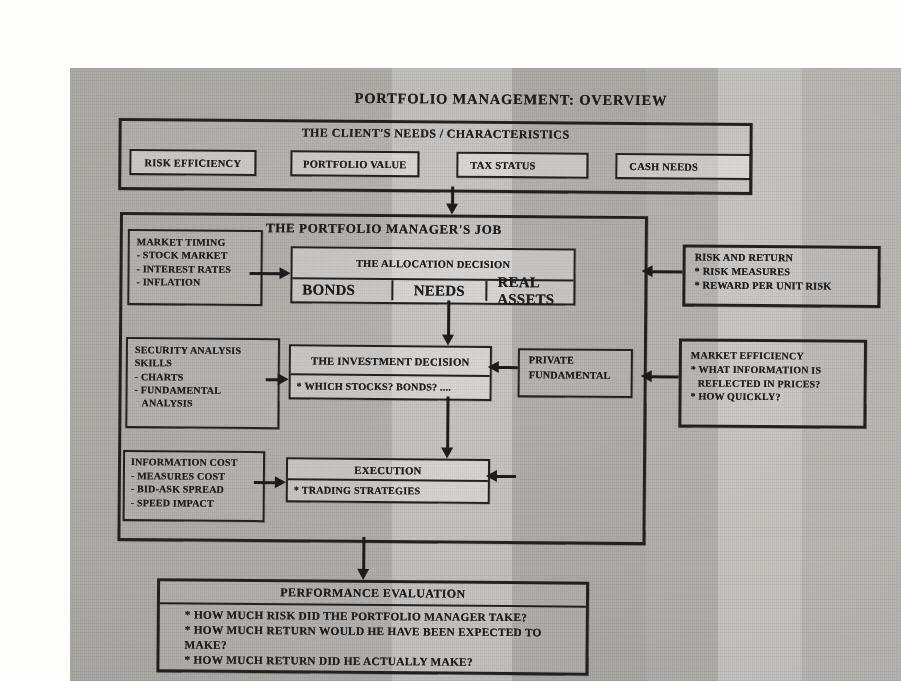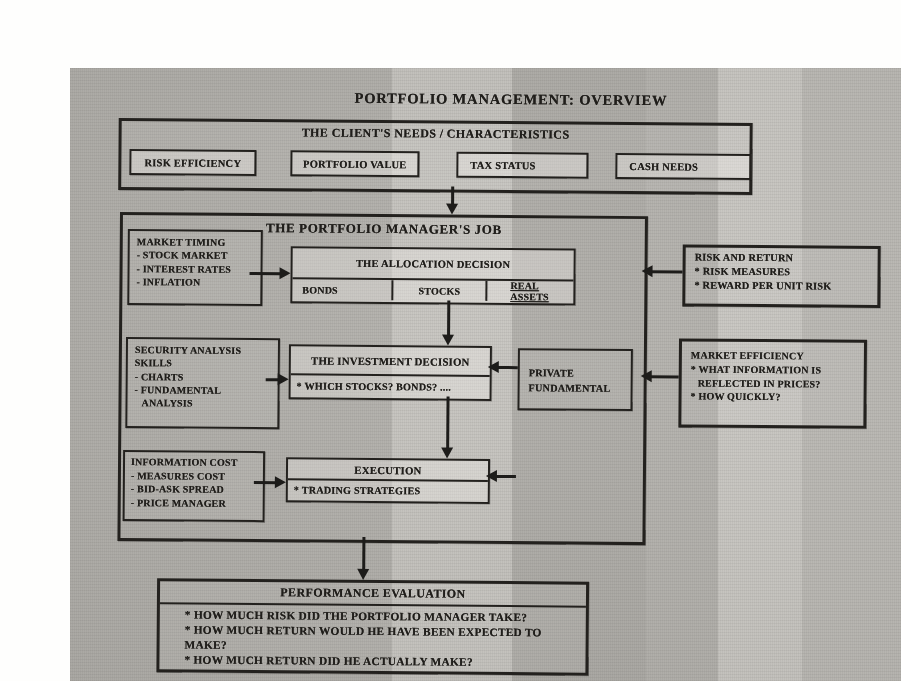--- a/index.html
+++ b/index.html
@@ -54,21 +54,21 @@
   .t-bullet{font-size:11.3px;line-height:15px;letter-spacing:0.3px;}
   .indent{padding-left:7px;}
   .pad-list{padding:4px 2px 0 7px;}
 
   
   .split .row-top{display:flex;align-items:center;justify-content:center;border-bottom:2px solid #23211e;}
   .split .row-bot{display:flex;align-items:center;}
 
   
   .cells{display:flex;height:20px;}
-  .cells .cell{display:flex;align-items:center;font-size:10px;}
+  .cells .cell{display:flex;align-items:center;font-size:15px;}
   .cells .cell + .cell{border-left:2px solid #23211e;}
 
   
   .chip{position:absolute;height:22px;display:flex;align-items:center;justify-content:center;
         border:2px solid #23211e;background:rgba(252,250,246,0.32);font-size:10.5px;
         box-shadow:0.5px 0.5px 0 rgba(0,0,0,0.3);}
   .chip.left{justify-content:flex-start;padding-left:12px;}
 
   
   .arr{position:absolute;}
@@ -115,22 +115,22 @@
       <div>MARKET TIMING</div>
       <div>- STOCK MARKET</div>
       <div>- INTEREST RATES</div>
       <div>- INFLATION</div>
     </div>
 
     <div class="bx split lite" style="left:291px;top:245px;width:281px;height:53px;">
       <div class="row-top t-cell" style="height:29px;">THE ALLOCATION DECISION</div>
       <div class="cells">
         <div class="cell" style="width:89px;padding-left:10px;">BONDS</div>
-        <div class="cell" style="width:92px;justify-content:center;">STOCKS</div>
-        <div class="cell" style="flex:1;padding-left:23px;text-decoration:underline;">REAL ASSETS</div>
+        <div class="cell" style="width:92px;justify-content:center;">NEEDS</div>
+        <div class="cell" style="flex:1;padding-left:10px;">REAL ASSETS</div>
       </div>
     </div>
 
     <div class="bx heavy t-box2" style="left:683px;top:240px;width:183px;height:53px;padding:3px 0 0 9px;">
       <div>RISK AND RETURN</div>
       <div>* RISK MEASURES</div>
       <div>* REWARD PER UNIT RISK</div>
     </div>
 
     <div class="bx t-box pad-list" style="left:127px;top:337px;width:141px;height:83px;">
@@ -139,37 +139,37 @@
       <div>- CHARTS</div>
       <div>- FUNDAMENTAL</div>
       <div class="indent">ANALYSIS</div>
     </div>
 
     <div class="bx split lite" style="left:290px;top:343px;width:199px;height:51px;">
       <div class="row-top" style="height:27px;font-size:10.8px;">THE INVESTMENT DECISION</div>
       <div class="row-bot t-sub" style="height:21px;padding-left:6px;">* WHICH STOCKS? BONDS? ....</div>
     </div>
 
-    <div class="bx t-sub" style="left:519px;top:345px;width:102px;height:42px;padding:16px 0 0 9px;line-height:14.5px;">
+    <div class="bx t-sub" style="left:519px;top:345px;width:102px;height:42px;padding:3px 0 0 9px;line-height:14.5px;">
       <div>PRIVATE</div>
       <div>FUNDAMENTAL</div>
     </div>
 
     <div class="bx heavy t-box" style="left:680px;top:334px;width:173px;height:76px;padding:7px 0 0 9px;line-height:13.8px;">
       <div>MARKET EFFICIENCY</div>
       <div>* WHAT INFORMATION IS</div>
       <div class="indent">REFLECTED IN PRICES?</div>
       <div>* HOW QUICKLY?</div>
     </div>
 
     <div class="bx t-box" style="left:125px;top:450px;width:132px;height:64px;padding:3px 0 0 6px;line-height:13.6px;">
       <div>INFORMATION COST</div>
       <div>- MEASURES COST</div>
       <div>- BID-ASK SPREAD</div>
-      <div>- PRICE MANAGER</div>
+      <div>- SPEED IMPACT</div>
     </div>
 
     <div class="bx split lite" style="left:288px;top:456px;width:200px;height:41px;">
       <div class="row-top" style="height:19px;font-size:10.8px;">EXECUTION</div>
       <div class="row-bot t-sub" style="height:19px;padding-left:6px;">* TRADING STRATEGIES</div>
     </div>
 
 
     <div class="arr h to-r" style="left:250px;top:266px;width:41px;">
       <i class="stem"></i>

